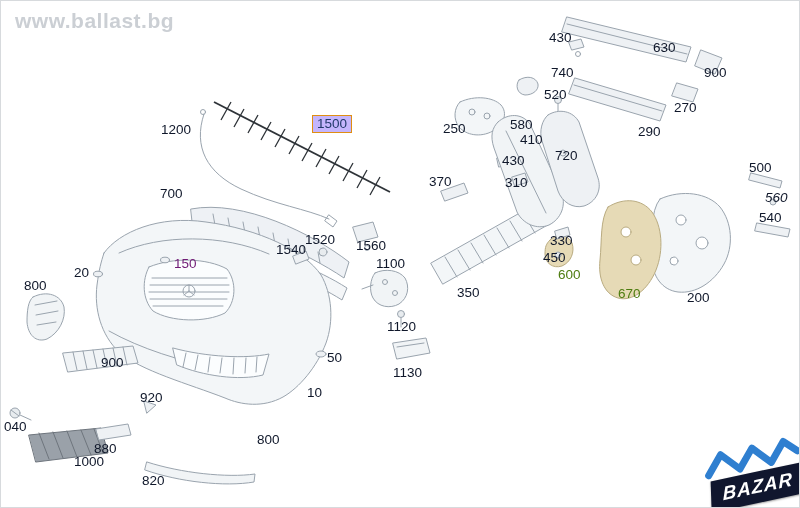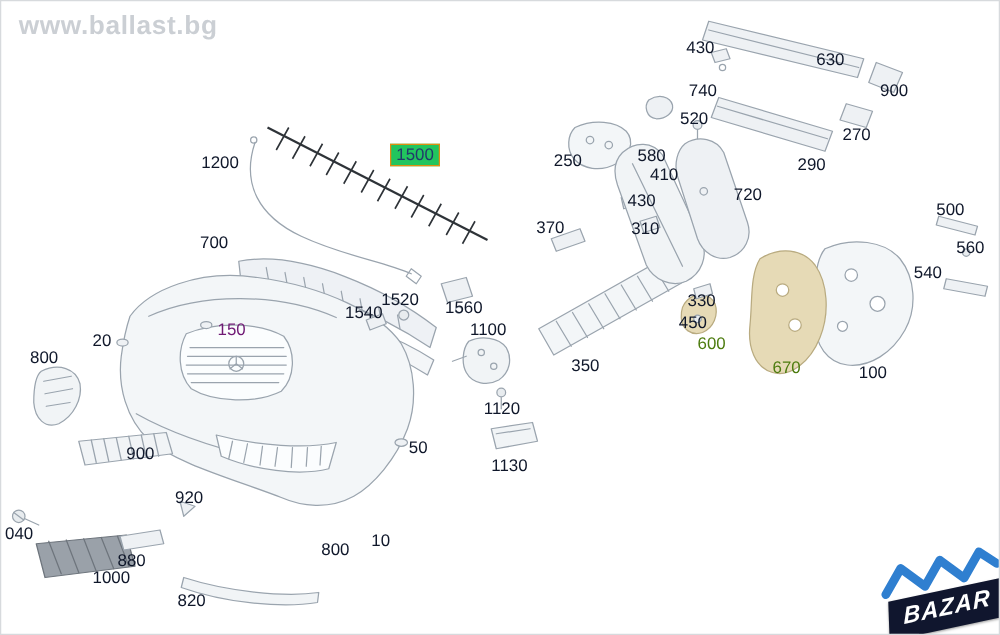--- a/index.html
+++ b/index.html
@@ -14,21 +14,21 @@
   }
   .artwork { position:absolute; left:0; top:0; }
   .labels-layer { position:absolute; left:0; top:0; width:100%; height:100%; }
   .part-label {
     position:absolute; font-size:13.5px; color:#0f172a; white-space:nowrap;
     line-height:16px;
   }
   .part-label.gray { color:#701a75; }
   .part-label.tan  { color:#4d7c0f; }
   .part-label.highlight {
-    background:#22c55e; border:1px solid #e08e12; padding:0 4px; color:#223a6b;
+    background:#c4b5fd; border:1px solid #e08e12; padding:0 4px; color:#223a6b;
   }
   .logo {
     position:absolute; right:0px; bottom:0px; width:118px; height:96px;
     pointer-events:none;
   }
   .logo-inner {
     position:absolute; right:-6px; bottom:4px; transform:rotate(-12deg);
     text-align:center;
   }
   .logo-zigzag { display:block; margin:0 auto 2px auto; }
@@ -167,45 +167,45 @@
       <div class="part-label" style="left: 703px; top: 64px;">900</div>
       <div class="part-label" style="left: 543px; top: 86px;">520</div>
       <div class="part-label" style="left: 673px; top: 99px;">270</div>
       <div class="part-label" style="left: 160px; top: 121px;">1200</div>
       <div class="part-label highlight" style="left: 311px; top: 114px;">1500</div>
       <div class="part-label" style="left: 442px; top: 120px;">250</div>
       <div class="part-label" style="left: 509px; top: 116px;">580</div>
       <div class="part-label" style="left: 637px; top: 123px;">290</div>
       <div class="part-label" style="left: 519px; top: 131px;">410</div>
       <div class="part-label" style="left: 501px; top: 152px;">430</div>
-      <div class="part-label" style="left: 554px; top: 147px; margin-left: 32px;">720</div>
+      <div class="part-label" style="left: 554px; top: 147px;">720</div>
       <div class="part-label" style="left: 504px; top: 174px;">310</div>
       <div class="part-label" style="left: 428px; top: 173px;">370</div>
       <div class="part-label" style="left: 748px; top: 159px;">500</div>
       <div class="part-label" style="left: 159px; top: 185px;">700</div>
-      <div class="part-label" style="left: 764px; top: 189px;">560</div>
-      <div class="part-label" style="left: 730px; top: 209px; text-align: center;">540</div>
+      <div class="part-label" style="left: 764px; top: 189px; font-style: italic;">560</div>
+      <div class="part-label" style="left: 758px; top: 209px; text-align: center;">540</div>
       <div class="part-label" style="left: 304px; top: 231px;">1520</div>
       <div class="part-label" style="left: 275px; top: 241px;">1540</div>
       <div class="part-label" style="left: 355px; top: 237px;">1560</div>
       <div class="part-label" style="left: 549px; top: 232px;">330</div>
       <div class="part-label gray" style="left: 173px; top: 255px;">150</div>
       <div class="part-label" style="left: 375px; top: 255px;">1100</div>
       <div class="part-label" style="left: 542px; top: 249px;">450</div>
       <div class="part-label" style="left: 73px; top: 264px;">20</div>
       <div class="part-label tan" style="left: 557px; top: 266px;">600</div>
       <div class="part-label" style="left: 23px; top: 277px;">800</div>
       <div class="part-label tan" style="left: 617px; top: 285px;">670</div>
-      <div class="part-label" style="left: 686px; top: 289px;">100</div>
+      <div class="part-label" style="left: 686px; top: 289px;">200</div>
       <div class="part-label" style="left: 456px; top: 284px;">350</div>
       <div class="part-label" style="left: 386px; top: 318px;">1120</div>
       <div class="part-label" style="left: 100px; top: 354px;">900</div>
       <div class="part-label" style="left: 326px; top: 349px;">50</div>
       <div class="part-label" style="left: 392px; top: 364px;">1130</div>
-      <div class="part-label" style="left: 296px; top: 384px; margin-top: 40px;">10</div>
+      <div class="part-label" style="left: 306px; top: 384px;">10</div>
       <div class="part-label" style="left: 139px; top: 389px; text-align: right;">920</div>
       <div class="part-label" style="left: 3px; top: 418px;">040</div>
       <div class="part-label" style="left: 256px; top: 431px;">800</div>
       <div class="part-label" style="left: 93px; top: 440px;">880</div>
       <div class="part-label" style="left: 41px; top: 453px; margin-left: 32px;">1000</div>
       <div class="part-label" style="left: 141px; top: 472px;">820</div>
     </div>
 
   <div class="logo">
     <div class="logo-inner">

